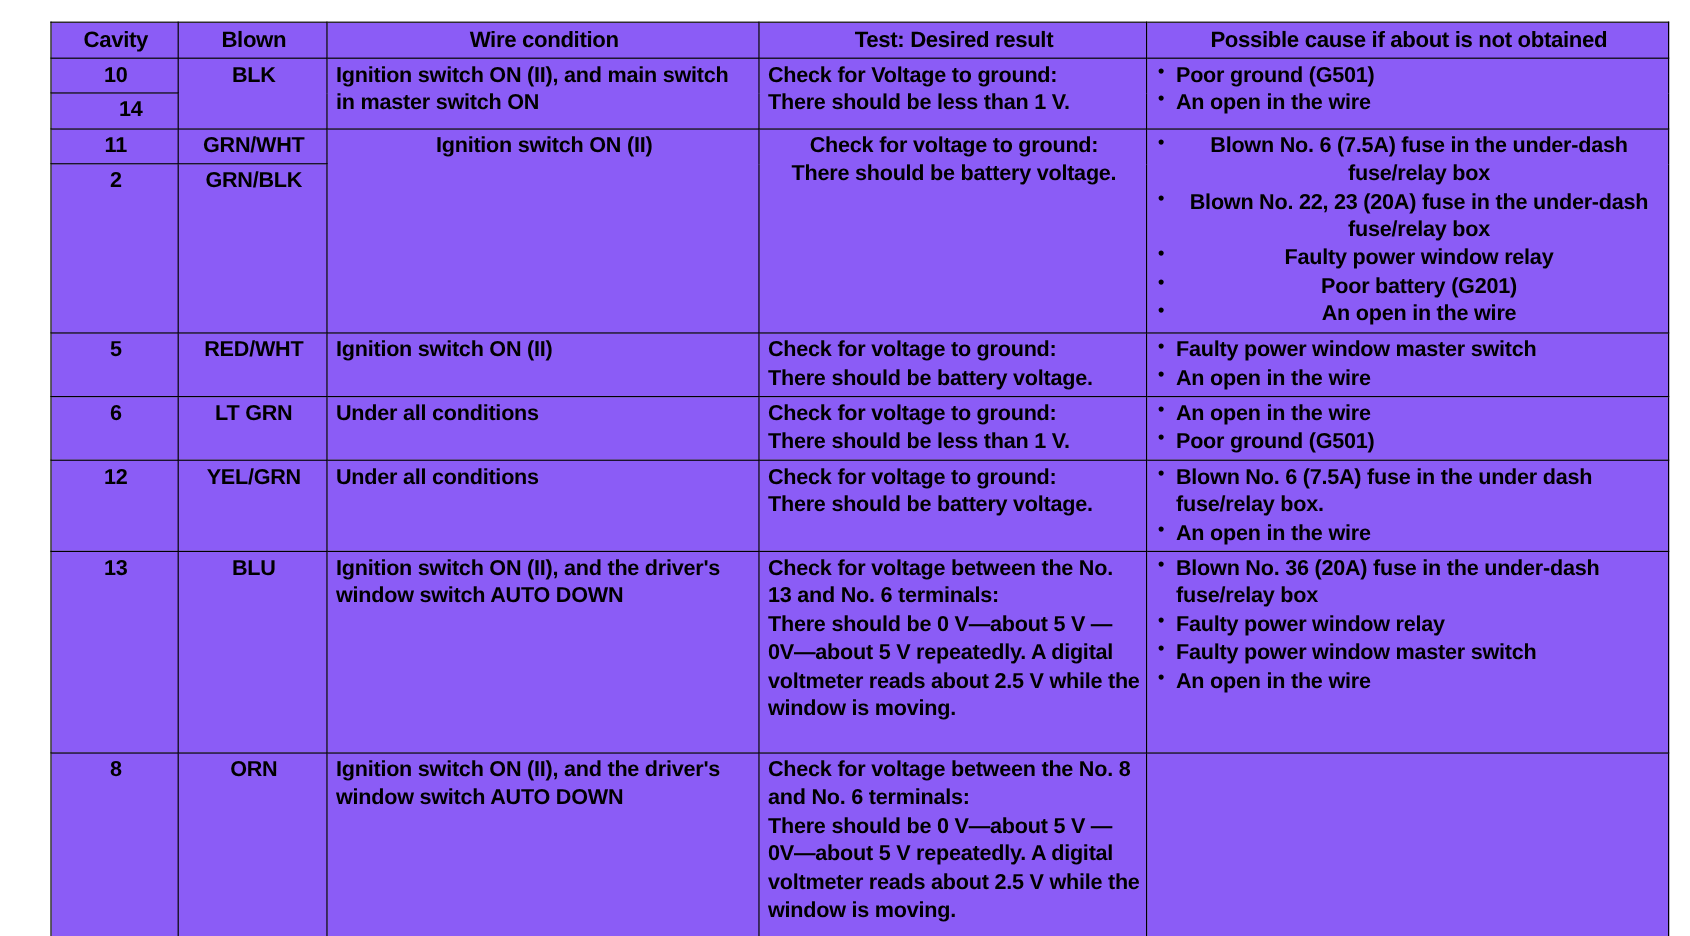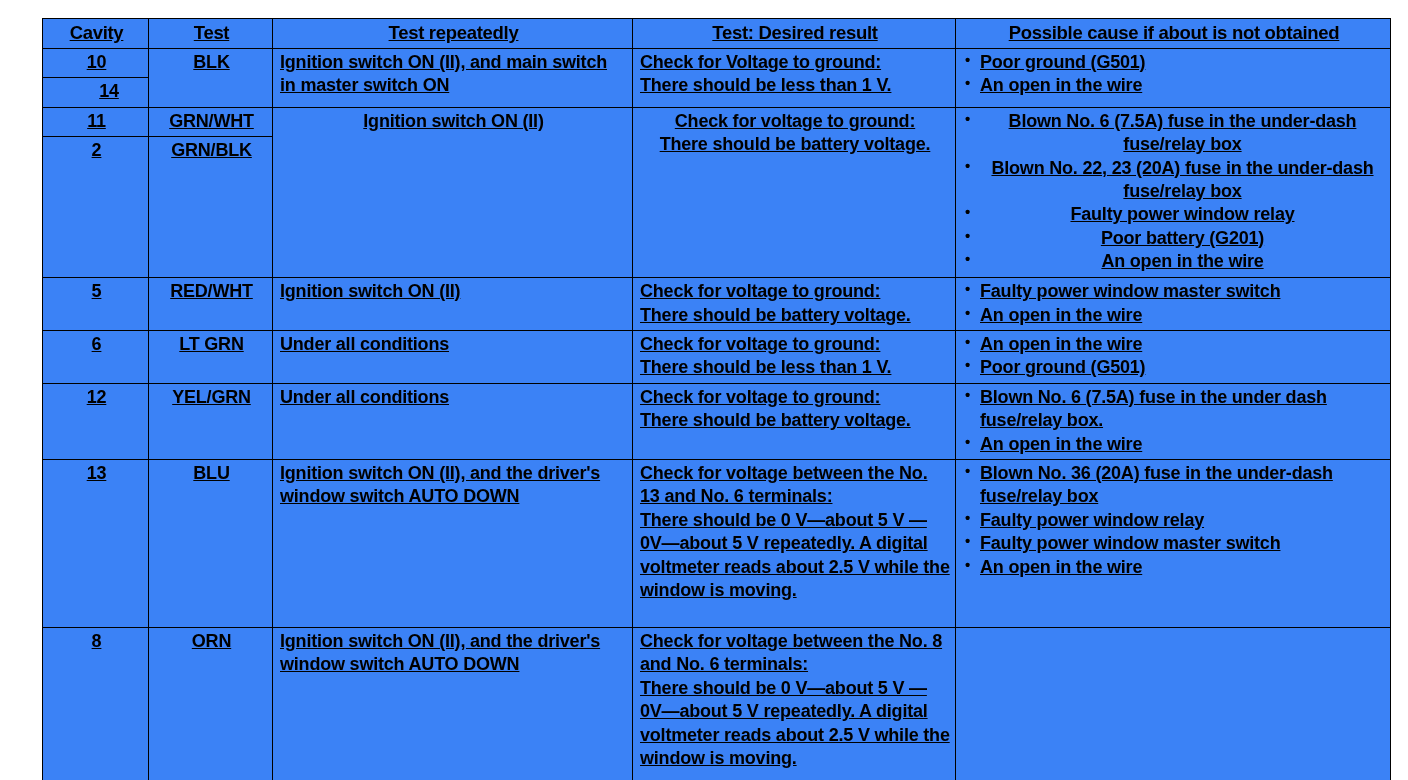--- a/index.html
+++ b/index.html
@@ -35,22 +35,21 @@
   }
 
   table.tt td, table.tt th {
     border: 1px solid #000000;
     vertical-align: top;
     padding: 2px 5px 3px 7px;
     font-size: 18px;
     line-height: 1.30;
     font-weight: 600;
     letter-spacing: -0.2px;
-    background: #3b82f6;
-    text-decoration: underline;
+    background: #8b5cf6;
   }
 
   table.tt thead th {
     text-align: center;
     font-weight: 700;
     font-size: 18.5px;
     padding-top: 2px;
     padding-bottom: 3px;
     letter-spacing: -0.3px;
     height: 22px;
@@ -117,22 +116,22 @@
       <col class="c-cavity">
       <col class="c-wire">
       <col class="c-cond">
       <col class="c-res">
       <col class="c-cause">
     </colgroup>
 
     <thead>
       <tr class="r-h">
         <th>Cavity</th>
-        <th>Test</th>
-        <th>Test repeatedly</th>
+        <th>Blown</th>
+        <th>Wire condition</th>
         <th>Test: Desired result</th>
         <th>Possible cause if about is not obtained</th>
       </tr>
     </thead>
 
     <tbody>
 
       <tr class="r-10">
         <td class="cavity">10</td>
         <td class="wire" rowspan="2">BLK</td>

